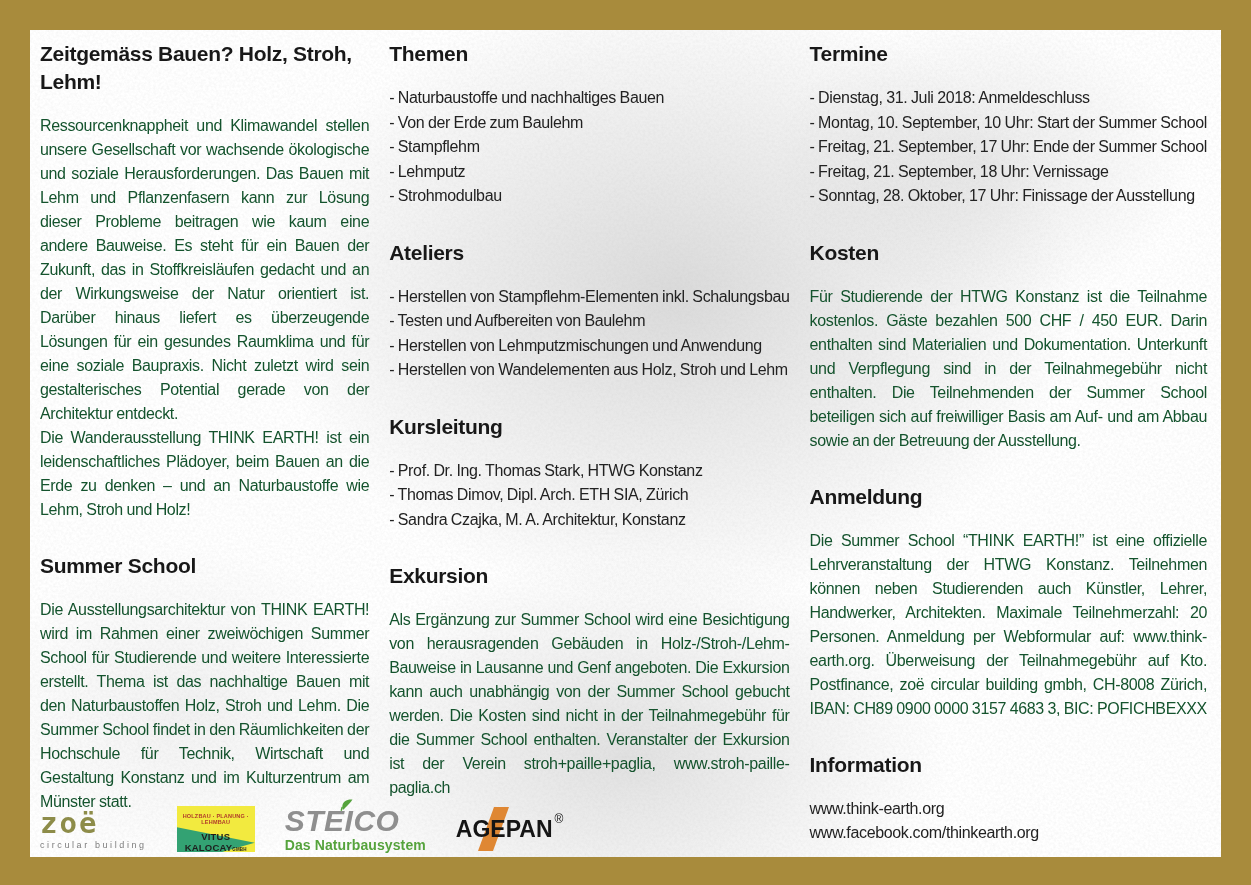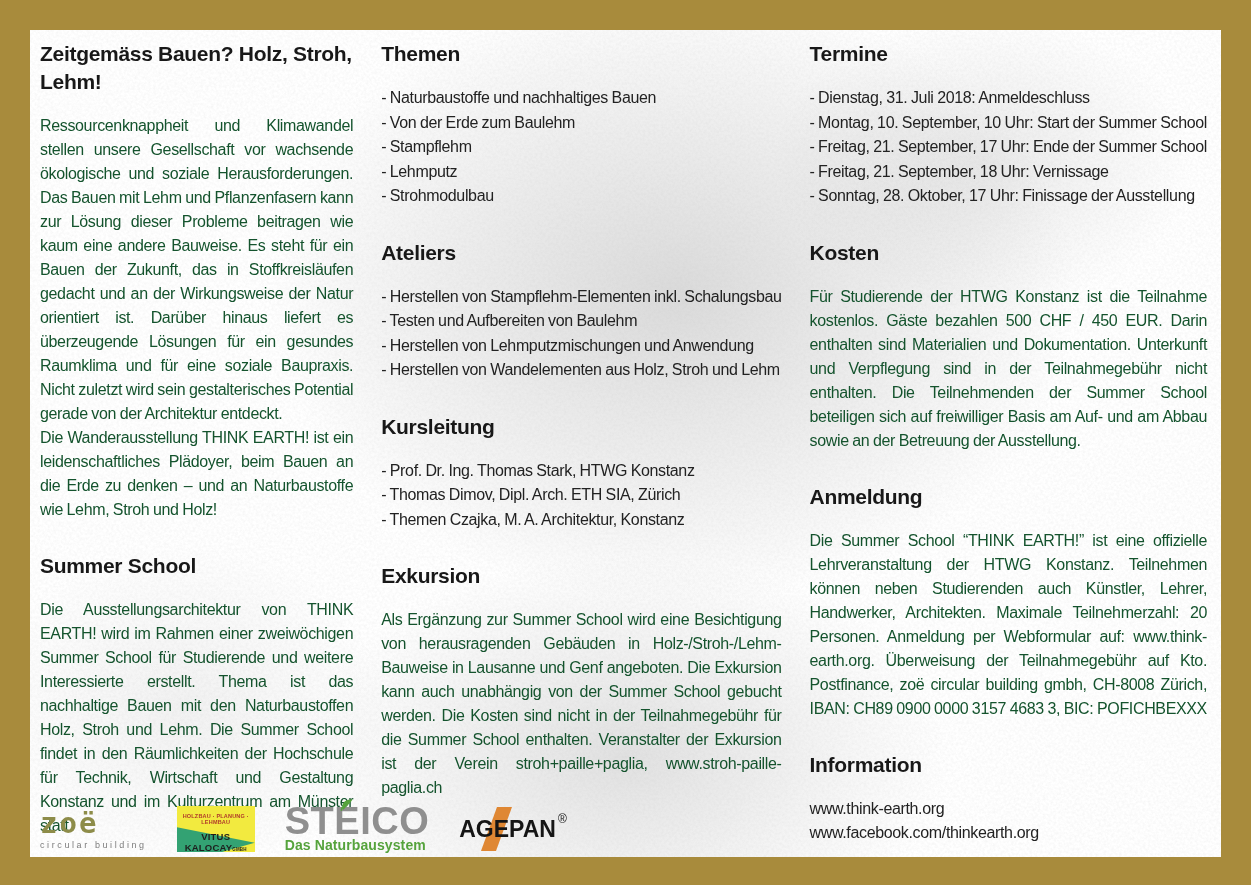--- a/index.html
+++ b/index.html
@@ -19,21 +19,21 @@
     position:absolute;inset:0;pointer-events:none;
     background:
       radial-gradient(560px 430px at 54% 32%, rgba(140,140,140,0.32), rgba(160,160,160,0.10) 55%, rgba(160,160,160,0) 72%),
       radial-gradient(430px 270px at 50% 88%, rgba(145,145,145,0.28), rgba(160,160,160,0.08) 55%, rgba(160,160,160,0) 75%),
       radial-gradient(300px 210px at 80% 16%, rgba(150,150,150,0.20), rgba(160,160,160,0) 70%),
       radial-gradient(280px 230px at 13% 82%, rgba(160,160,160,0.14), rgba(160,160,160,0) 72%);
   }
   svg.noise{position:absolute;inset:0;pointer-events:none;opacity:.45;}
   .content{
     position:relative;
-    display:grid;grid-template-columns:1fr 1fr 1fr;column-gap:28px;
+    display:grid;grid-template-columns:1fr 1fr 1fr;column-gap:20px;
     padding:10px 14px 0 10px;
   }
   .h{
     font-size:21px;font-weight:700;letter-spacing:-0.3px;color:#181818;
     margin:0 0 18px 0;line-height:28px;
   }
   .section{margin-top:30px;}
   .section.first{margin-top:0;}
   .para{
     font-size:16px;line-height:24px;letter-spacing:-0.35px;word-spacing:-0.5px;
@@ -73,22 +73,22 @@
     position:relative;font-size:5.5px;font-weight:700;color:#b03a2a;
     text-align:center;margin-top:7px;letter-spacing:0.2px;
   }
   .kalocay-name{
     position:relative;font-size:9.5px;font-weight:800;color:#1d1d1d;
     text-align:center;margin-top:6px;letter-spacing:0.2px;
   }
   .kalocay-suffix{font-size:4.5px;font-weight:700;color:#1d1d1d;}
   .logo-steico{display:flex;flex-direction:column;align-items:flex-start;}
   .steico-word{
-    position:relative;font-weight:700;font-size:38px;line-height:30px;
-    letter-spacing:0.5px;color:#8f8f8f;
+    position:relative;font-weight:700;font-size:30px;line-height:30px;
+    letter-spacing:0.5px;color:#8f8f8f;font-style:italic;
   }
   .steico-leaf{position:absolute;left:54px;top:-7px;width:14px;height:12px;}
   .steico-sub{
     font-size:14px;font-weight:700;color:#55a33c;margin-top:1px;letter-spacing:0.1px;
   }
   .logo-agepan{position:relative;display:flex;align-items:flex-start;}
   .agepan-stripe{
     position:absolute;left:30px;top:-6px;width:15px;height:44px;
     background:#df8733;transform:skewX(-20deg);
   }
@@ -138,21 +138,21 @@
         <div class="h">Ateliers</div>
         <div class="li">- Herstellen von Stampflehm-Elementen inkl. Schalungsbau</div>
         <div class="li">- Testen und Aufbereiten von Baulehm</div>
         <div class="li">- Herstellen von Lehmputzmischungen und Anwendung</div>
         <div class="li">- Herstellen von Wandelementen aus Holz, Stroh und Lehm</div>
       </div>
       <div class="section">
         <div class="h">Kursleitung</div>
         <div class="li">- Prof. Dr. Ing. Thomas Stark, HTWG Konstanz</div>
         <div class="li">- Thomas Dimov, Dipl. Arch. ETH SIA, Zürich</div>
-        <div class="li">- Themen Czajka, M. A. Architektur, Konstanz</div>
+        <div class="li">- Sandra Czajka, M. A. Architektur, Konstanz</div>
       </div>
       <div class="section">
         <div class="h">Exkursion</div>
         <p class="para">Als Ergänzung zur Summer School wird eine Besichtigung von herausragenden Gebäuden in Holz-/Stroh-/Lehm-Bauweise in Lausanne und Genf angeboten. Die Exkursion kann auch unabhängig von der Summer School gebucht werden. Die Kosten sind nicht in der Teilnahmegebühr für die Summer School enthalten. Veranstalter der Exkursion ist der Verein stroh+paille+paglia, www.stroh-paille-paglia.ch</p>
       </div>
     </div>
 
     <div class="col">
       <div class="section first">
         <div class="h">Termine</div>

